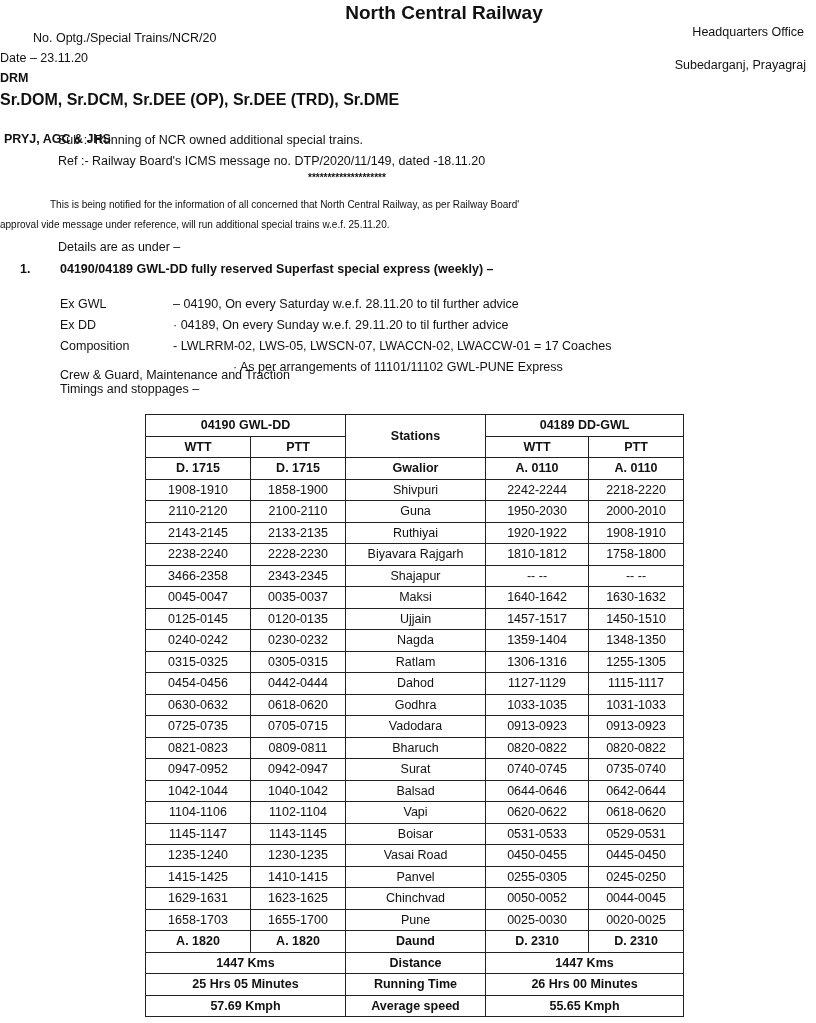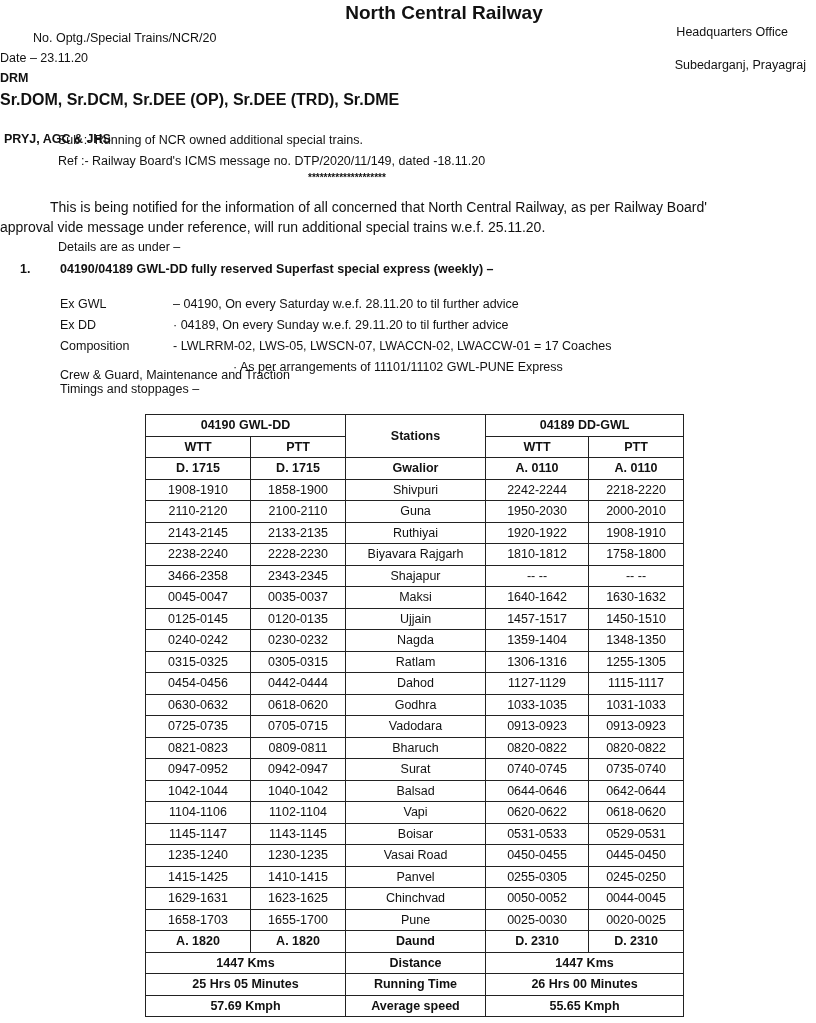--- a/index.html
+++ b/index.html
@@ -2,35 +2,35 @@
 <html><head>
 <meta charset="utf-8">
 <style>
   html, body { margin:0; padding:0; background:#ffffff; }
   body { width:816px; height:1023px; overflow:hidden; position:relative;
          font-family:"Liberation Sans", sans-serif; color:#111; font-size:12.5px; }
   .abs { position:absolute; white-space:nowrap; }
   .title { left:0; width:816px; top:2px; text-align:center; font-size:19px; font-weight:bold;margin-left:36px; }
   .bold { font-weight:bold; }
   .stars { letter-spacing:0px; font-size:10px; font-weight:bold; }
-  .para { font-size:14px; }
+  .para { font-size:10px; }
   table.tt { position:absolute; left:145px; top:414px; width:538px; border-collapse:collapse;
              font-size:12.5px; table-layout:fixed; }
   table.tt td { border:1.4px solid #222; text-align:center; height:20.5px; padding:0; line-height:20px; }
   table.tt td.b { font-weight:bold; }
   col.c1 { width:105px; } col.c2 { width:95px; } col.c3 { width:140px; } col.c4 { width:103px; } col.c5 { width:95px; }
 </style>
 </head>
 <body>
 
 <div class="abs title">North Central Railway</div>
 
 <div class="abs" style="left:0;top:31px;margin-left:33px;">No. Optg./Special Trains/NCR/20</div>
 <div class="abs" style="left:0;top:51px;">Date – 23.11.20</div>
-<div class="abs" style="right:28px;top:25px;text-align:right;">Headquarters Office</div>
+<div class="abs" style="right:12px;top:25px;text-align:right;">Headquarters Office</div>
 <div class="abs" style="right:10px;top:58px;text-align:right;">Subedarganj, Prayagraj</div>
 
 <div class="abs bold" style="left:0;top:71px;">DRM</div>
 <div class="abs bold" style="left:0;top:91px;font-size:16px;">Sr.DOM, Sr.DCM, Sr.DEE (OP), Sr.DEE (TRD), Sr.DME</div>
 <div class="abs bold" style="left:4px;top:112px;margin-top:20px;">PRYJ, AGC &amp; JHS</div>
 
 <div class="abs" style="left:58px;top:133px;">Sub :- Running of NCR owned additional special trains.</div>
 <div class="abs" style="left:58px;top:154px;">Ref :- Railway Board's ICMS message no. DTP/2020/11/149, dated -18.11.20</div>
 <div class="abs stars" style="left:308px;top:172px;">********************</div>
 

